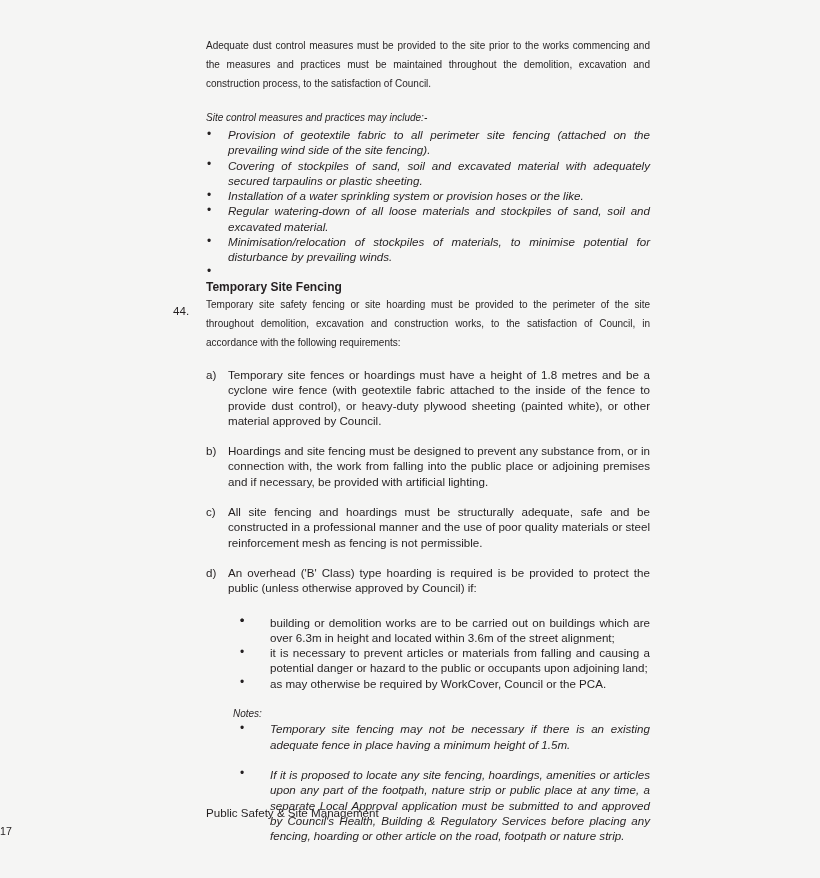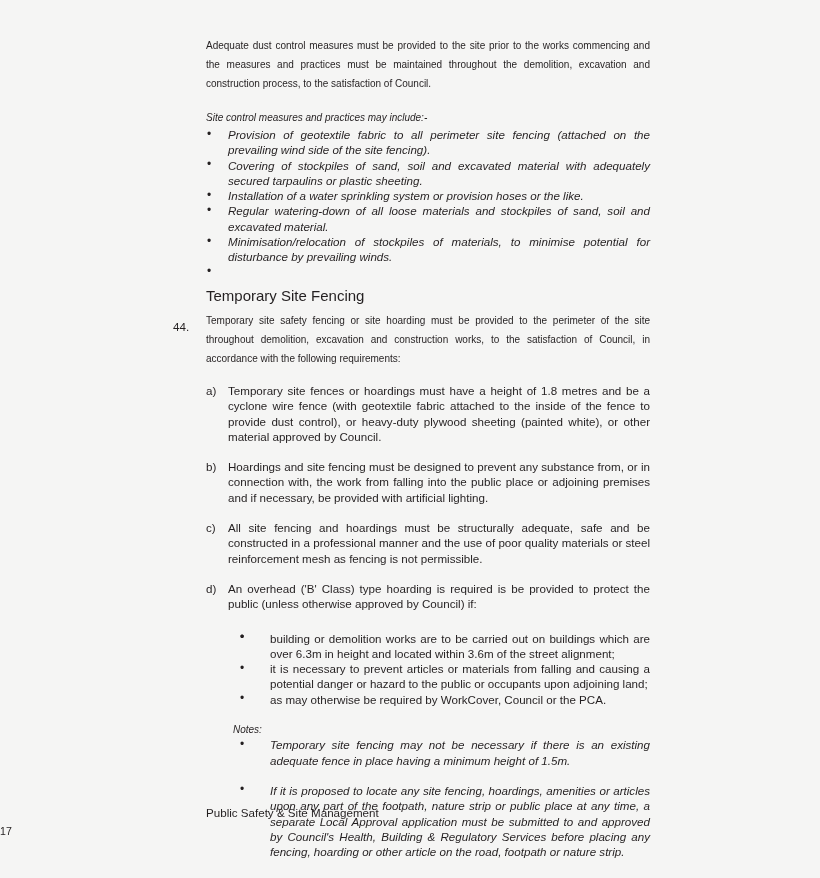--- a/index.html
+++ b/index.html
@@ -127,25 +127,25 @@
 
   .notes-label {
     font-size: 10px;
     line-height: 15.3px;
     font-style: italic;
     margin: 0;
   }
 
   
   .heading {
-    margin: 8px;
+    margin: 0;
     margin-left: 33px;  
-    font-size: 15px;
-    line-height: 15.3px;
-    font-weight: normal;
+    font-size: 12px;
+    line-height: 15.3px;
+    font-weight: bold;
   }
 
   
   .clause-row {
     position: relative;
   }
   .clause-num {
     position: absolute;
     left: 0;
     top: 8px;

